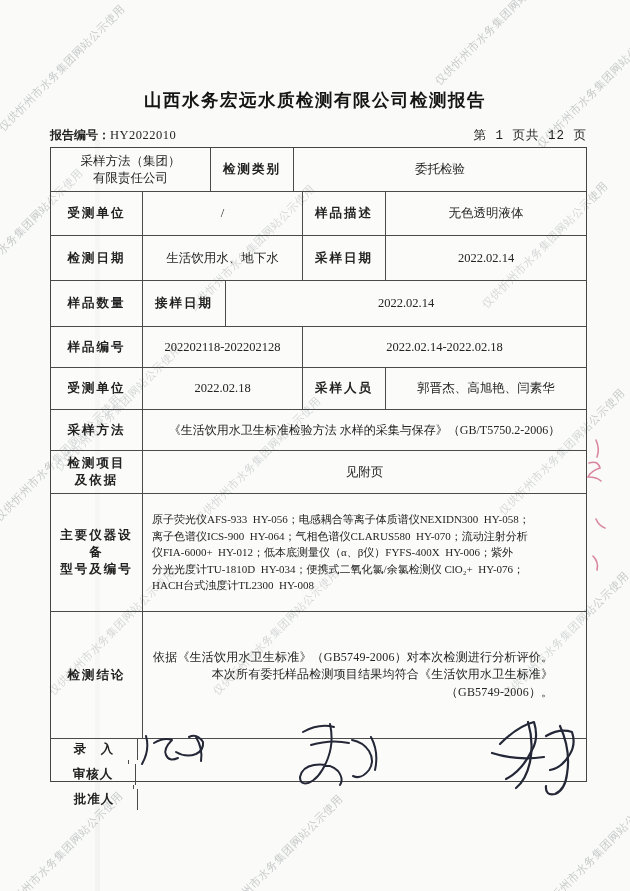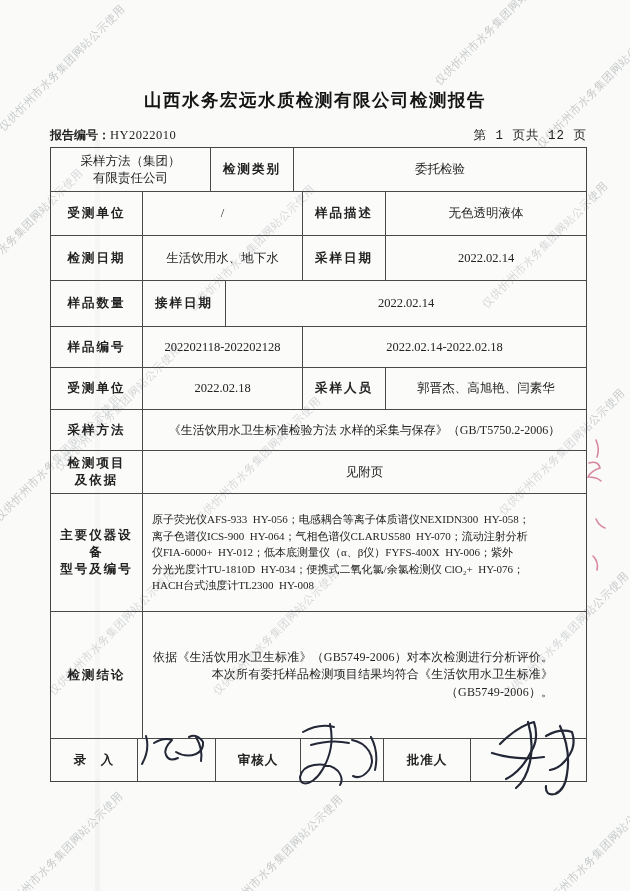--- a/index.html
+++ b/index.html
@@ -31,21 +31,21 @@
   .meta-left{font-size:12.5px;}
   .meta-label{font-family:"Liberation Sans","DejaVu Sans",sans-serif;font-weight:700;font-size:12px;}
   .meta-no{font-size:12.5px;letter-spacing:0.5px;}
   .meta-page{font-size:12.5px;letter-spacing:1px;font-family:Liberation Mono, monospace;}
   
   .report-table{
     position:absolute;top:147px;left:50px;width:537px;
     border:1.5px solid #454545;box-sizing:border-box;background:rgba(255,255,255,0.25);
   }
   .trow{display:flex;border-bottom:1px solid #4a4a4a;}
-  .trow:last-child{border-bottom:none;}
+  .trow:last-child{border-bottom:none;flex-direction:column;}
   .cell{
     display:flex;align-items:center;justify-content:center;text-align:center;
     border-right:1px solid #4a4a4a;box-sizing:border-box;
     white-space:pre-line;line-height:1.35;padding:2px 4px;
   }
   .cell:last-child{border-right:none;}
   .label{font-weight:700;font-size:12.5px;letter-spacing:2px;color:#222;}
   .value{font-size:12.5px;color:#242424;}
   .c1{width:92px;flex:none;}
   .c2{width:160px;flex:none;}

